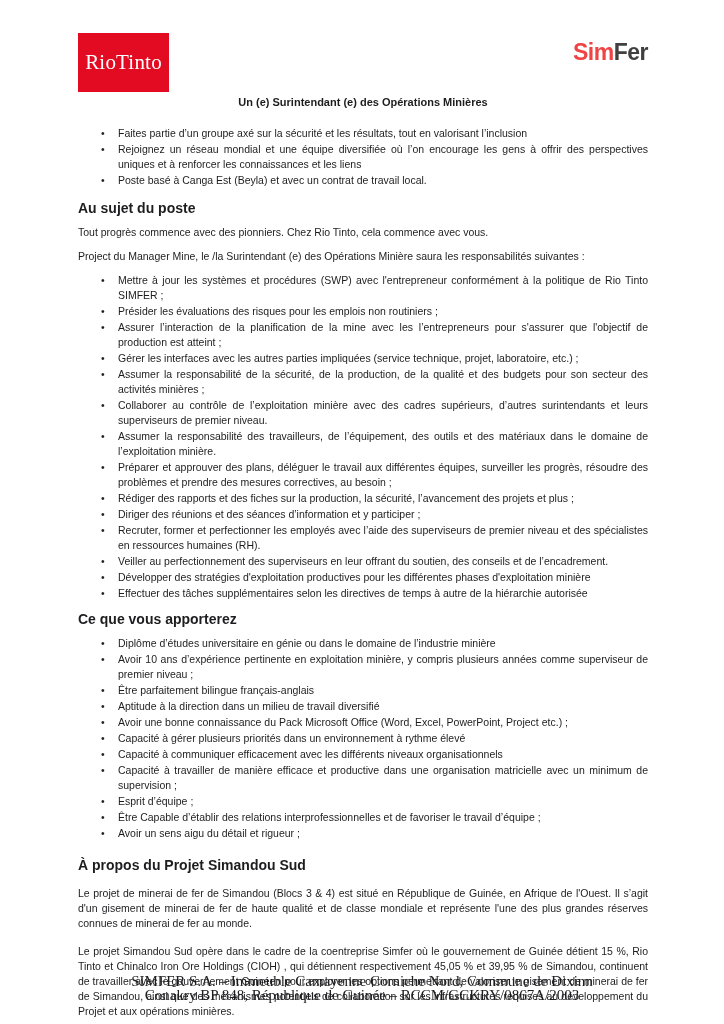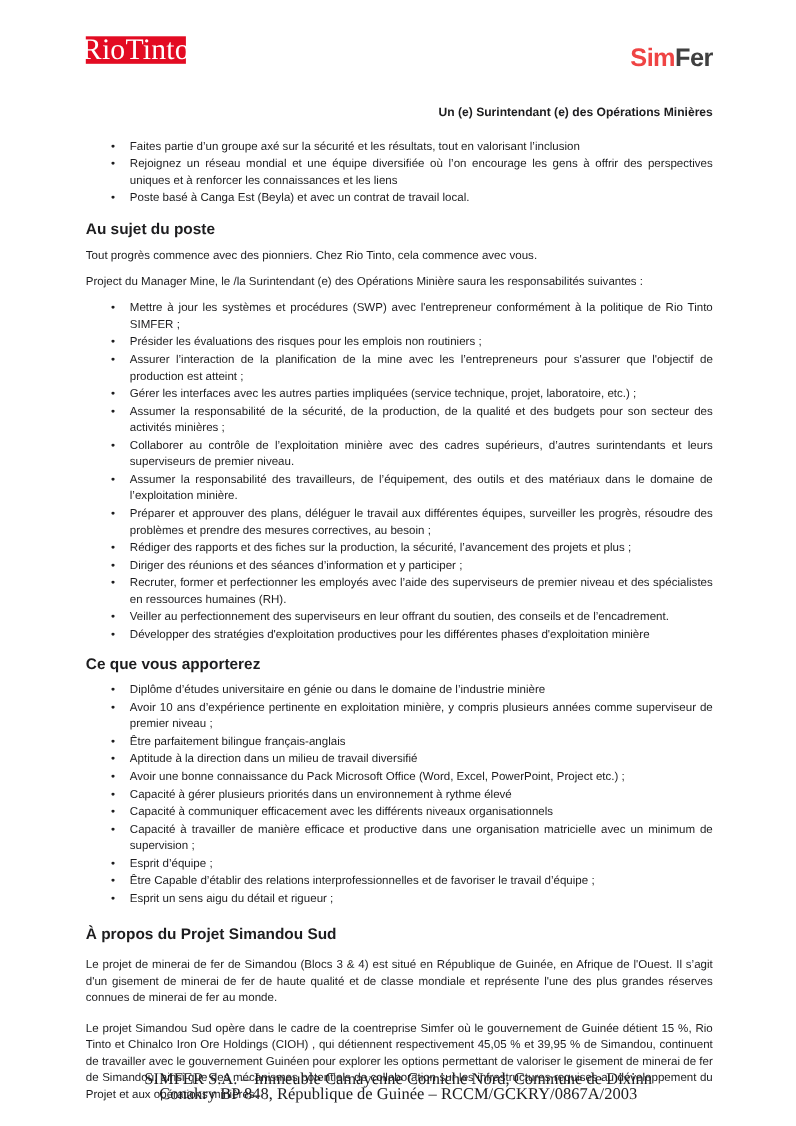--- a/index.html
+++ b/index.html
@@ -21,40 +21,40 @@
     display: flex;
     justify-content: space-between;
     align-items: flex-start;
     height: 52px;
     margin-bottom: 10px;
   }
   .riotinto-box {
     background: #e30b22;
     color: #ffffff;
     font-family: "Liberation Serif", "DejaVu Serif", serif;
-    font-size: 27px;
+    font-size: 21px;
     width: 91px;
-    height: 25px;
+    height: 59px;
     display: flex;
     align-items: center;
     justify-content: center;
     letter-spacing: 0.2px;
     margin-top: 3px;
   }
   .simfer-logo {
     font-size: 23px;
     font-weight: bold;
     letter-spacing: -0.5px;
     margin-top: 9px;
   }
   .simfer-black { color: #ef4444; }
   .simfer-red { color: #404040; }
   
   .doc-title {
-    text-align: right;
+    text-align: center;
     font-weight: bold;
     font-size: 11px;
     margin: 14px 0 18px 0;
   }
   
   .para {
     font-size: 10.5px;
     line-height: 15px;
     text-align: justify;
     margin-bottom: 9px;
@@ -128,36 +128,37 @@
       <li>Gérer les interfaces avec les autres parties impliquées (service technique, projet, laboratoire, etc.) ;</li>
       <li>Assumer la responsabilité de la sécurité, de la production, de la qualité et des budgets pour son secteur des activités minières ;</li>
       <li>Collaborer au contrôle de l’exploitation minière avec des cadres supérieurs, d’autres surintendants et leurs superviseurs de premier niveau.</li>
       <li>Assumer la responsabilité des travailleurs, de l’équipement, des outils et des matériaux dans le domaine de l’exploitation minière.</li>
       <li>Préparer et approuver des plans, déléguer le travail aux différentes équipes, surveiller les progrès, résoudre des problèmes et prendre des mesures correctives, au besoin ;</li>
       <li>Rédiger des rapports et des fiches sur la production, la sécurité, l’avancement des projets et plus ;</li>
       <li>Diriger des réunions et des séances d’information et y participer ;</li>
       <li>Recruter, former et perfectionner les employés avec l’aide des superviseurs de premier niveau et des spécialistes en ressources humaines (RH).</li>
       <li>Veiller au perfectionnement des superviseurs en leur offrant du soutien, des conseils et de l’encadrement.</li>
       <li>Développer des stratégies d'exploitation productives pour les différentes phases d'exploitation minière</li>
+      <li>Effectuer des tâches supplémentaires selon les directives de temps à autre de la hiérarchie autorisée</li>
     </ul>
 
   <div class="section-heading" style="margin-top:4px">Ce que vous apporterez</div>
 
   <ul class="bullets">
       <li>Diplôme d’études universitaire en génie ou dans le domaine de l’industrie minière</li>
       <li>Avoir 10 ans d’expérience pertinente en exploitation minière, y compris plusieurs années comme superviseur de premier niveau ;</li>
       <li>Être parfaitement bilingue français-anglais</li>
       <li>Aptitude à la direction dans un milieu de travail diversifié</li>
       <li>Avoir une bonne connaissance du Pack Microsoft Office (Word, Excel, PowerPoint, Project etc.) ;</li>
       <li>Capacité à gérer plusieurs priorités dans un environnement à rythme élevé</li>
       <li>Capacité à communiquer efficacement avec les différents niveaux organisationnels</li>
       <li>Capacité à travailler de manière efficace et productive dans une organisation matricielle avec un minimum de supervision ;</li>
       <li>Esprit d’équipe ;</li>
       <li>Être Capable d’établir des relations interprofessionnelles et de favoriser le travail d’équipe ;</li>
-      <li>Esprit un sens aigu du détail et rigueur ;</li>
+      <li>Avoir un sens aigu du détail et rigueur ;</li>
     </ul>
 
   <div class="section-heading" style="margin-top:16px; margin-bottom:13px">À propos du Projet Simandou Sud</div>
   <p class="para" style="margin-bottom:13px">Le projet de minerai de fer de Simandou (Blocs 3 &amp; 4) est situé en République de Guinée, en Afrique de l'Ouest. Il s’agit d'un gisement de minerai de fer de haute qualité et de classe mondiale et représente l'une des plus grandes réserves connues de minerai de fer au monde.</p>
   <p class="para">Le projet Simandou Sud opère dans le cadre de la coentreprise Simfer où le gouvernement de Guinée détient 15 %, Rio Tinto et Chinalco Iron Ore Holdings (CIOH) , qui détiennent respectivement 45,05 % et 39,95 % de Simandou, continuent de travailler avec le gouvernement Guinéen pour explorer les options permettant de valoriser le gisement de minerai de fer de Simandou, ainsi que des mécanismes potentiels de collaboration sur les infrastructures requises au développement du Projet et aux opérations minières.</p>
 
   <div class="footer">
     <div>SIMFER S.A. – Immeuble Camayenne Corniche Nord, Commune de Dixinn</div>
     <div>Conakry BP 848, République de Guinée – RCCM/GCKRY/0867A/2003</div>
   </div>

